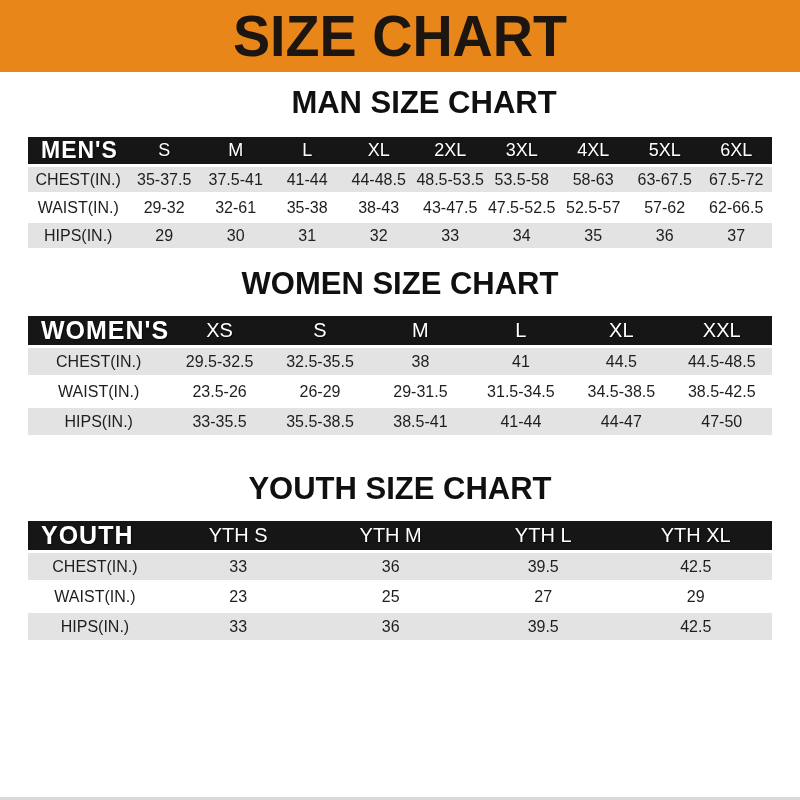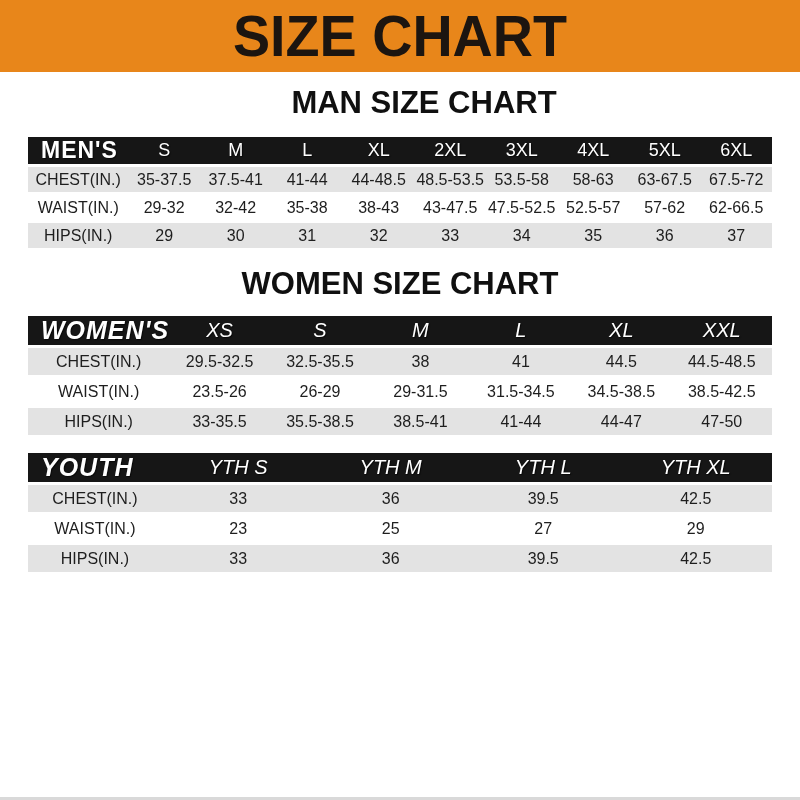--- a/index.html
+++ b/index.html
@@ -57,21 +57,21 @@
     font-weight:normal;text-align:center;padding:0;
     text-shadow:1px 1px 1px rgba(0,0,0,0.6);
     margin-left:8px;
   }
   .size-table thead th.group-label-cell{
     text-align:left;padding-left:13px;font-weight:bold;letter-spacing:1px;
   }
   section.men   thead th{height:27px;font-size:18px;}
   section.men   thead th.group-label-cell{font-size:23px;}
   section.women thead th,
-  section.youth thead th{height:27px;font-size:20px;font-style:italic;}
+  section.youth thead th{height:27px;font-size:20px;}
   section.women thead th.group-label-cell,
   section.youth thead th.group-label-cell{font-size:25px;}
 
   .size-table tbody td{
     text-align:center;vertical-align:middle;padding:0;
     color:var(--body-text);background:#FFFFFF;
   }
   section.men   tbody td{height:25px;font-size:16px;}
   section.women tbody td,
   section.youth tbody td{height:27px;font-size:16px;}
@@ -139,21 +139,21 @@
               <td>44-48.5</td>
               <td>48.5-53.5</td>
               <td>53.5-58</td>
               <td>58-63</td>
               <td>63-67.5</td>
               <td>67.5-72</td>
             </tr>
             <tr>
               <td class="row-label">WAIST(IN.)</td>
               <td>29-32</td>
-              <td>32-42</td>
+              <td>32-61</td>
               <td>35-38</td>
               <td>38-43</td>
               <td>43-47.5</td>
               <td>47.5-52.5</td>
               <td>52.5-57</td>
               <td>57-62</td>
               <td>62-66.5</td>
             </tr>
             <tr>
               <td class="row-label">HIPS(IN.)</td>
@@ -220,20 +220,21 @@
               <td>38.5-41</td>
               <td>41-44</td>
               <td>44-47</td>
               <td>47-50</td>
             </tr>
           </tbody>
     </table>
   </section>
 
   <section class="size-section youth">
+    <h2 class="section-heading">YOUTH SIZE CHART</h2>
     <table class="size-table">
       <colgroup>
             <col style="width: 18%;">
             <col style="width: 20.5%;">
             <col style="width: 20.5%;">
             <col style="width: 20.5%;">
             <col style="width: 20.5%;">
           </colgroup>
       <thead>
         <tr class="head-row">

